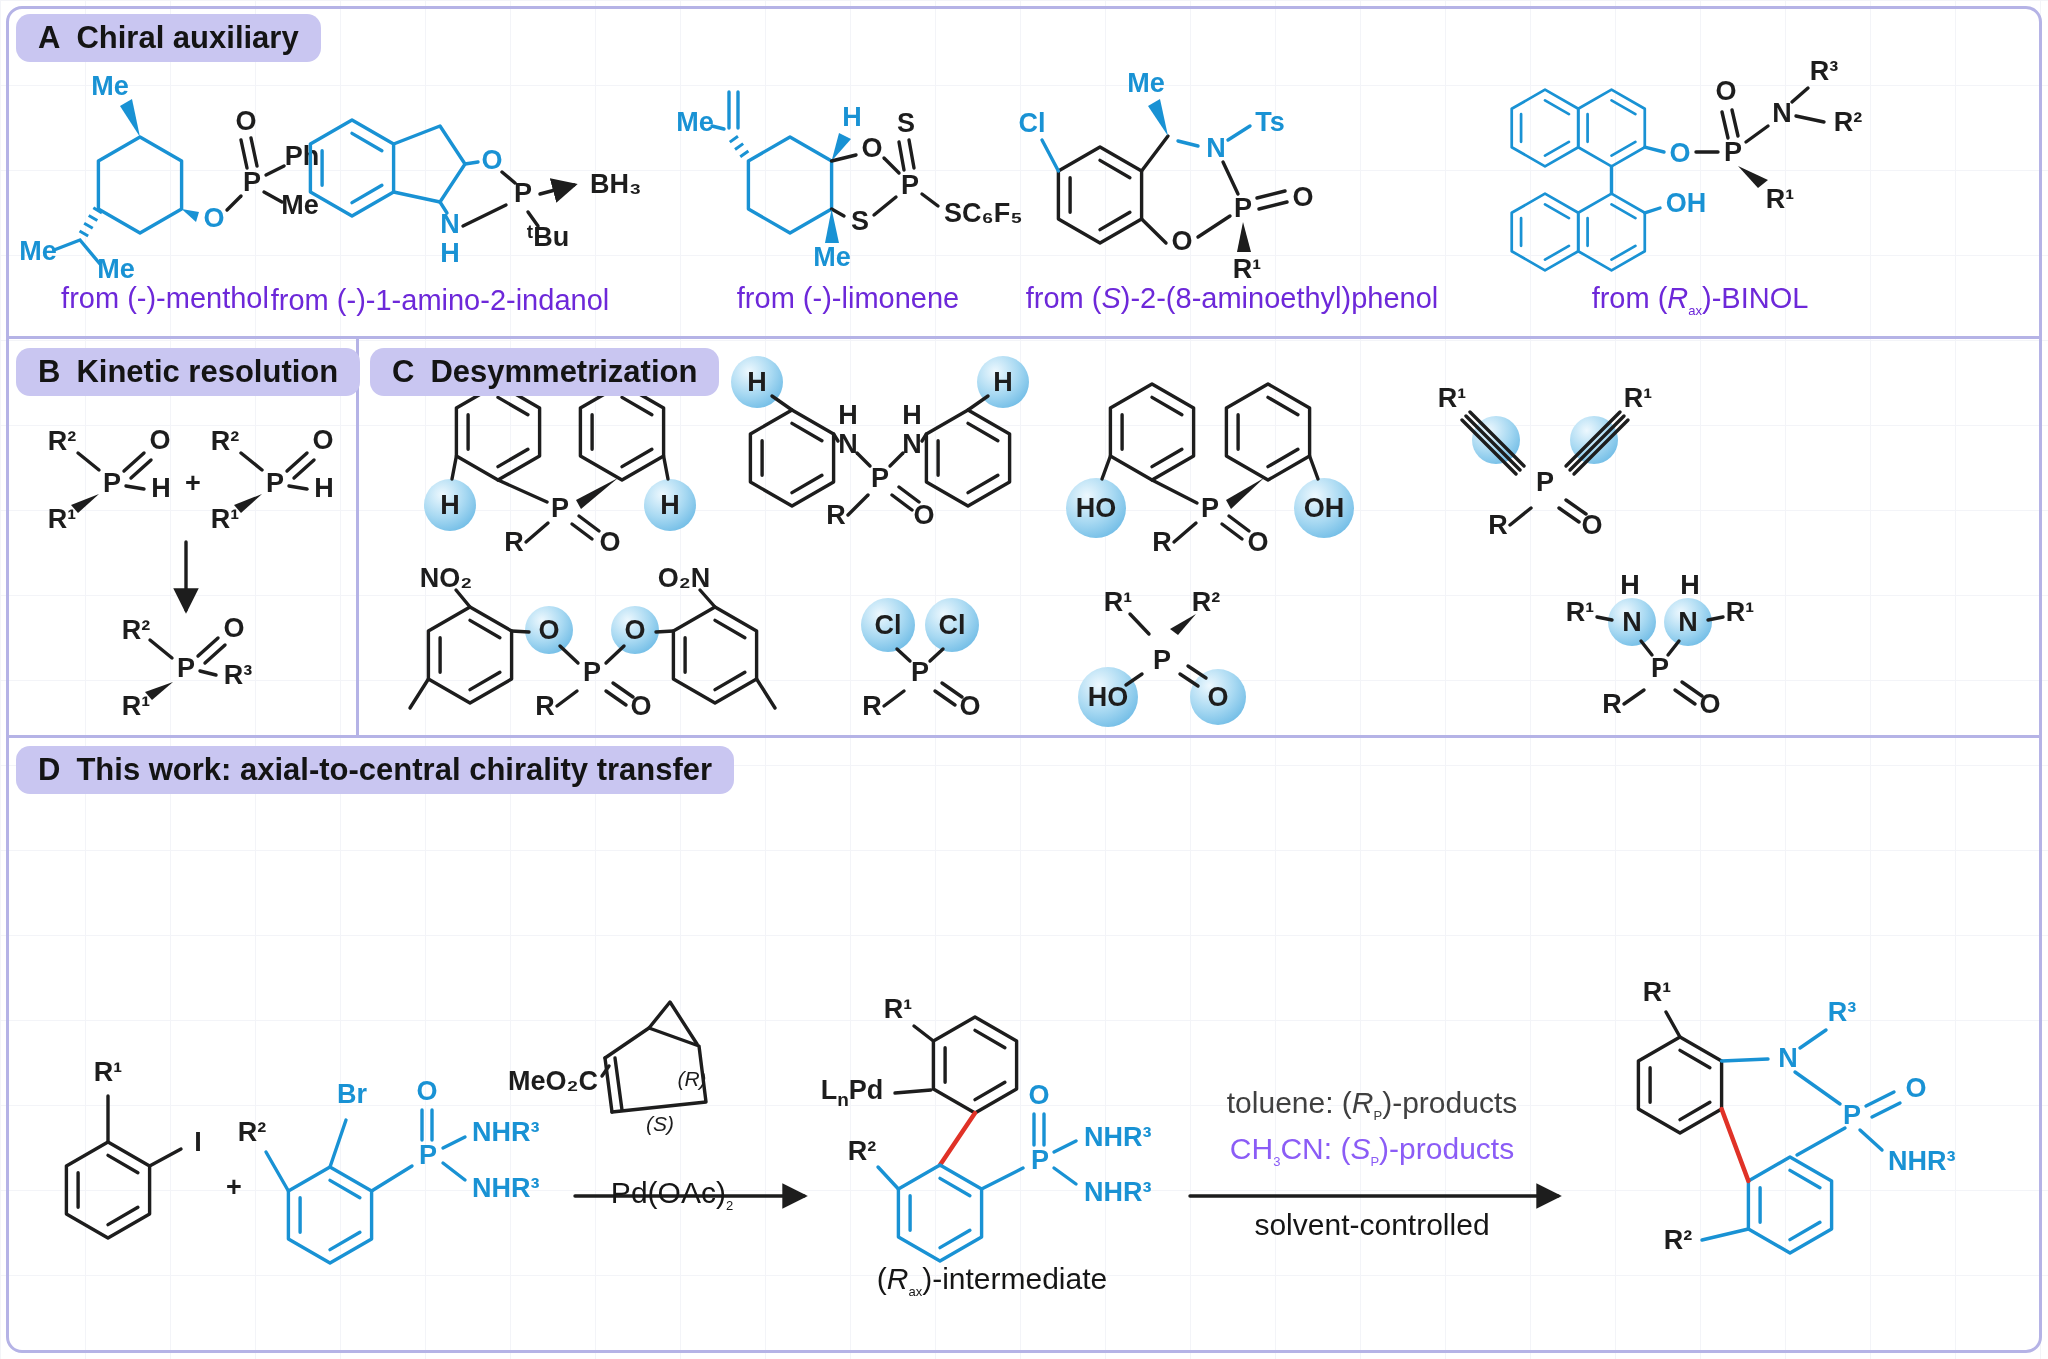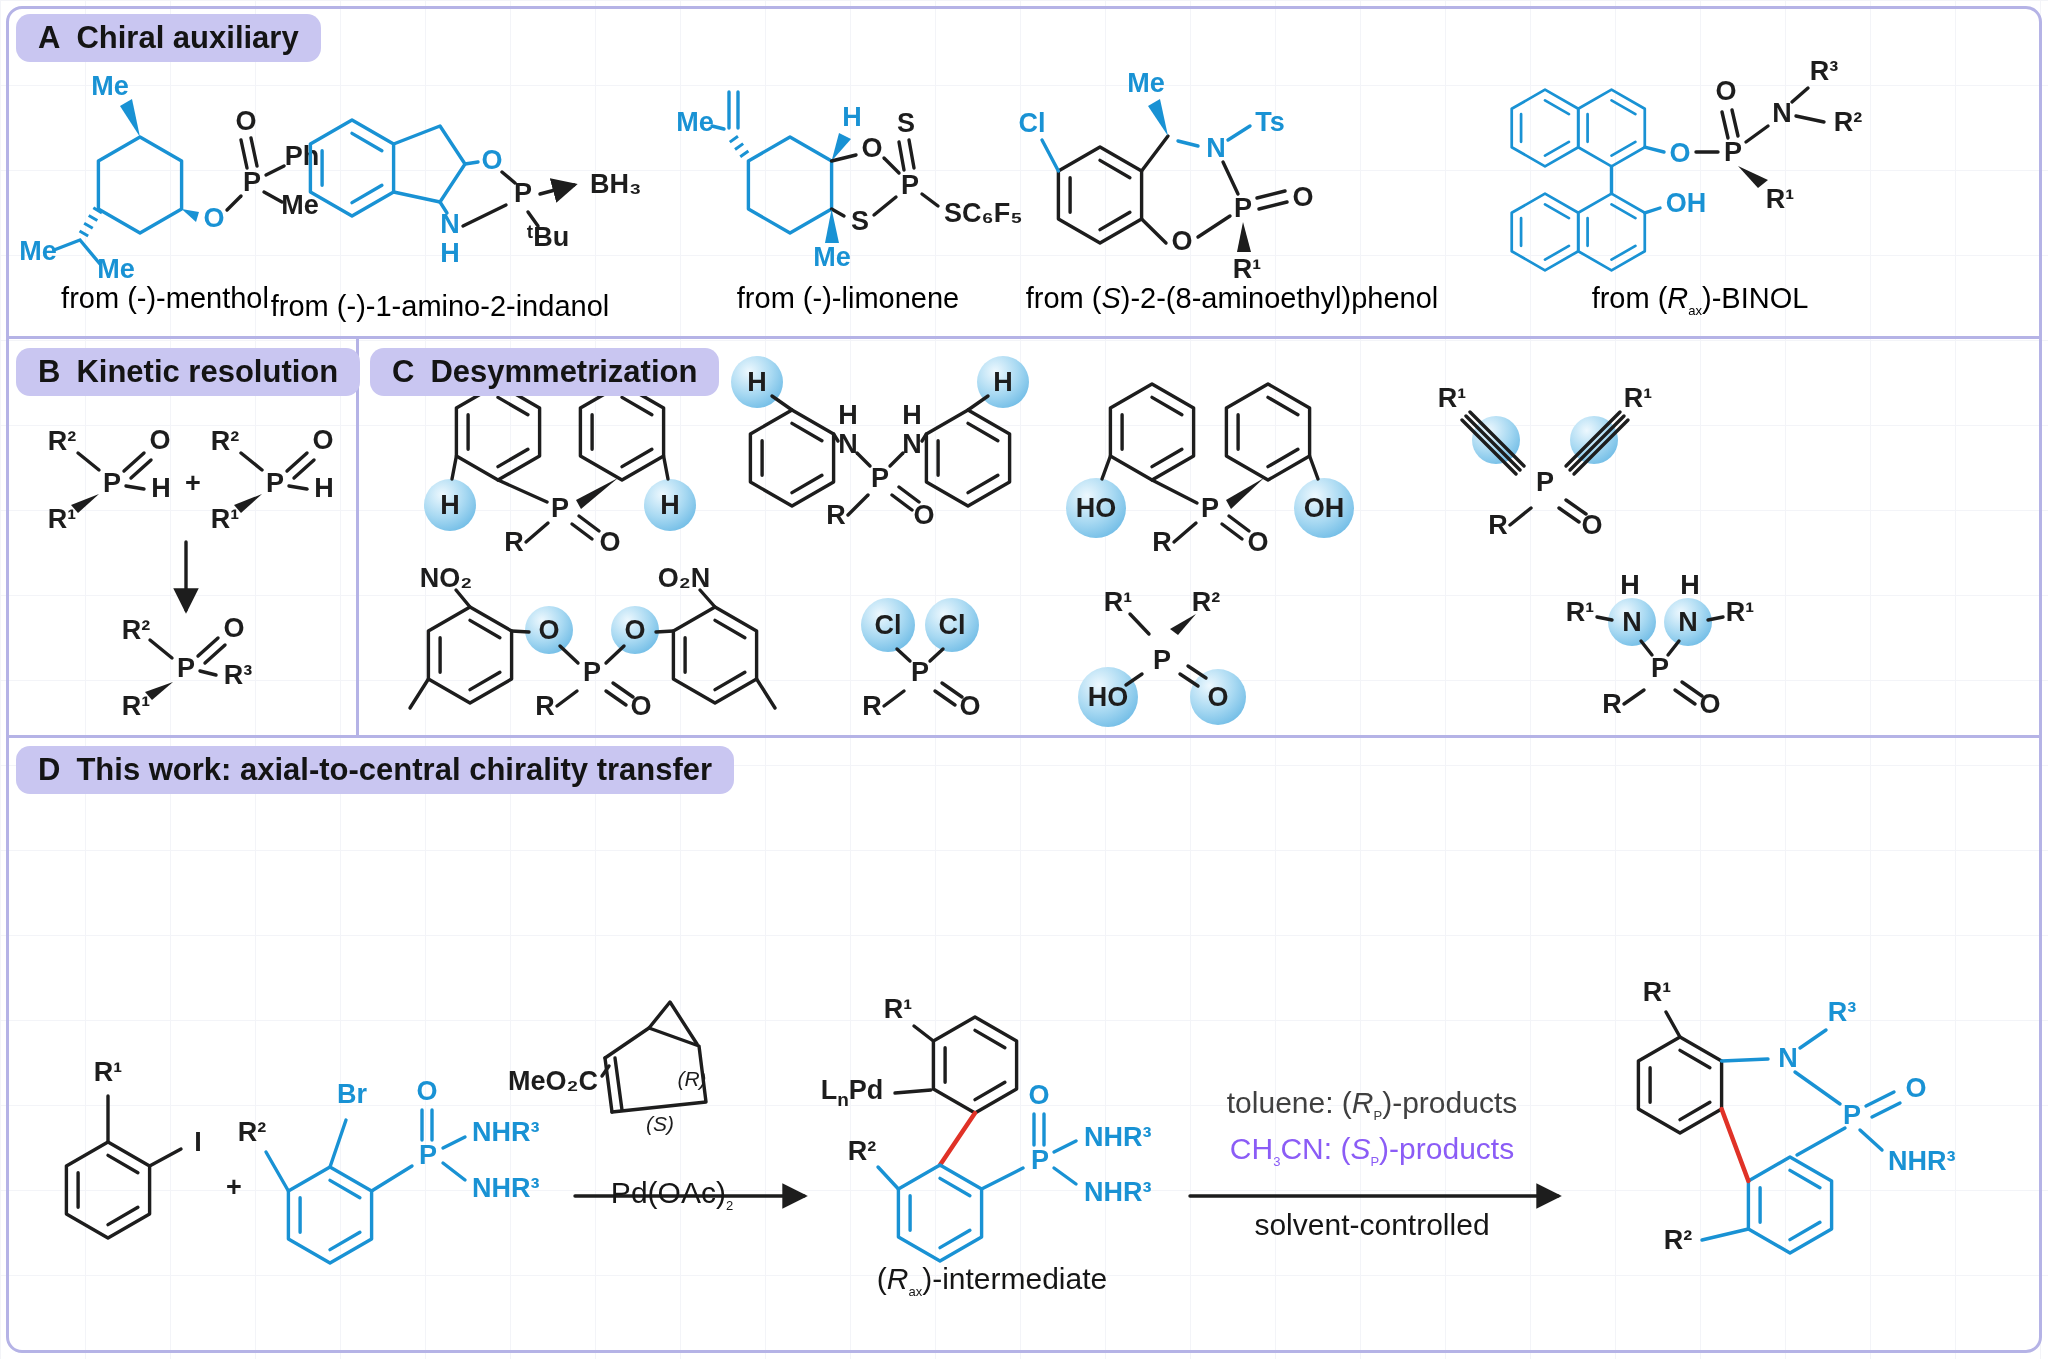--- a/index.html
+++ b/index.html
@@ -9,21 +9,21 @@
     background-image:linear-gradient(#eef0f6 1px,transparent 1px),
                      linear-gradient(90deg,#eef0f6 1px,transparent 1px);
     background-size:85px 85px;opacity:.7}
   .frame{position:absolute;left:6px;top:6px;right:6px;bottom:6px;
          border:3px solid #b5b3e6;border-radius:16px}
   .div-h{position:absolute;left:9px;right:9px;height:3px;background:#b5b3e6}
   .div-v{position:absolute;width:3px;background:#b5b3e6}
   .badge{position:absolute;background:#c9c6f1;border-radius:14px;padding:6px 22px;
          font-size:31px;font-weight:bold;color:#141414;display:inline-flex;gap:16px;
          white-space:nowrap;align-items:baseline}
-  .caption{position:absolute;font-size:29px;color:#000000;white-space:nowrap;
+  .caption{position:absolute;font-size:29px;color:#6d28d9;white-space:nowrap;
            transform:translateX(-50%)}
   .cond{position:absolute;font-size:30px;white-space:nowrap;transform:translateX(-50%)}
   .orange{color:#404040}
   .green{color:#8b5cf6}
   .blacktx{color:#161616}
   .it{font-style:italic}
   sub{font-size:13px}
   svg.art{position:absolute;left:0;top:0}
   .art text{font-family:"Liberation Sans","DejaVu Sans",sans-serif;font-weight:bold;
             font-size:27px;text-anchor:middle}
@@ -467,21 +467,21 @@
   <div class="badge" style="left:370px;top:348px">
     <span>C</span>
     <span>Desymmetrization</span>
   </div>
   <div class="badge" style="left:16px;top:746px">
     <span>D</span>
     <span>This work: axial-to-central chirality transfer</span>
   </div>
 
   <div class="caption" style="left:165px;top:282px">from (-)-menthol</div>
-  <div class="caption" style="left:440px;top:290px">from (-)-1-amino-2-indanol</div>
+  <div class="caption" style="left:440px;top:284px">from (-)-1-amino-2-indanol</div>
   <div class="caption" style="left:848px;top:282px">from (-)-limonene</div>
   <div class="caption" style="left:1232px;top:282px"><span>from (</span><span class="it">S</span><span>)-2-(8-aminoethyl)phenol</span></div>
   <div class="caption" style="left:1700px;top:282px"><span>from (</span><span class="it">R</span><sub>ax</sub><span>)-BINOL</span></div>
 
   <div class="cond blacktx" style="left:672px;top:1176px"><span>Pd(OAc)</span><sub>2</sub></div>
 
   <div class="cond blacktx" style="left:992px;top:1262px"><span>(</span><span class="it">R</span><sub>ax</sub><span>)-intermediate</span></div>
 
   <div class="cond orange" style="left:1372px;top:1086px"><span>toluene: (</span><span class="it">R</span><sub>P</sub><span>)-products</span></div>
 

